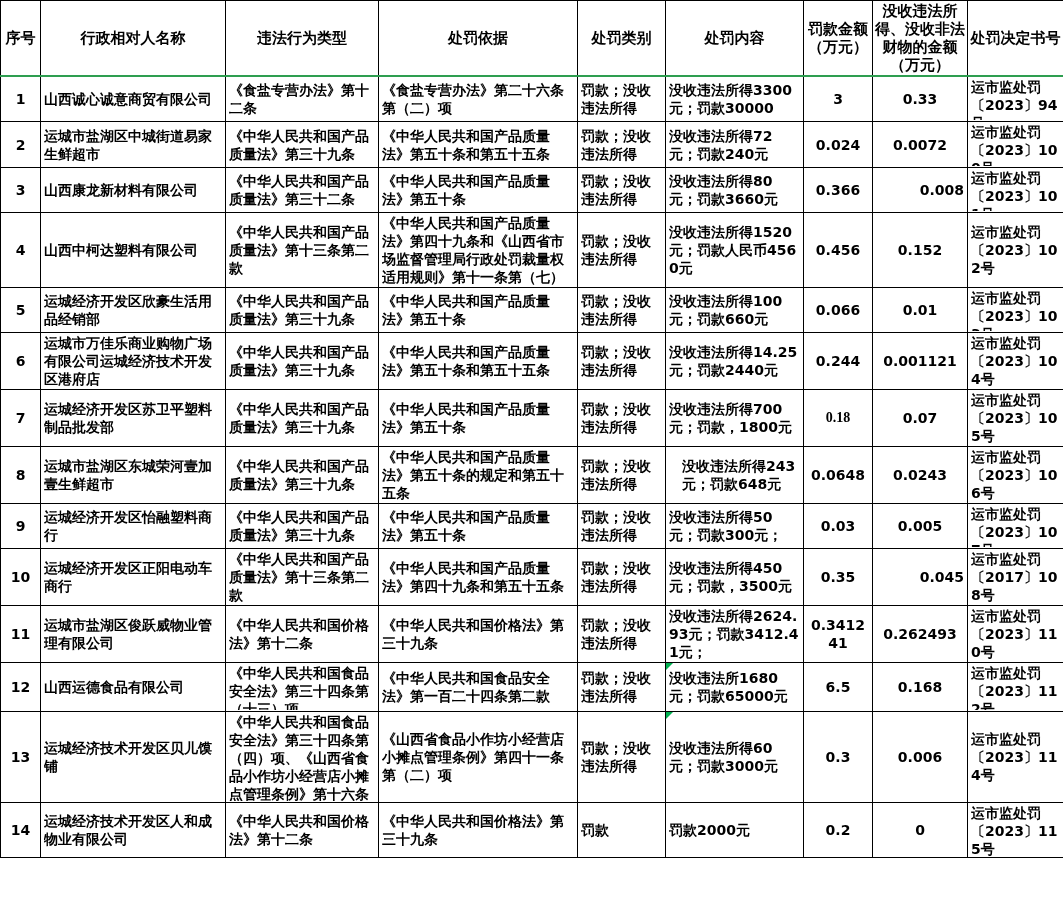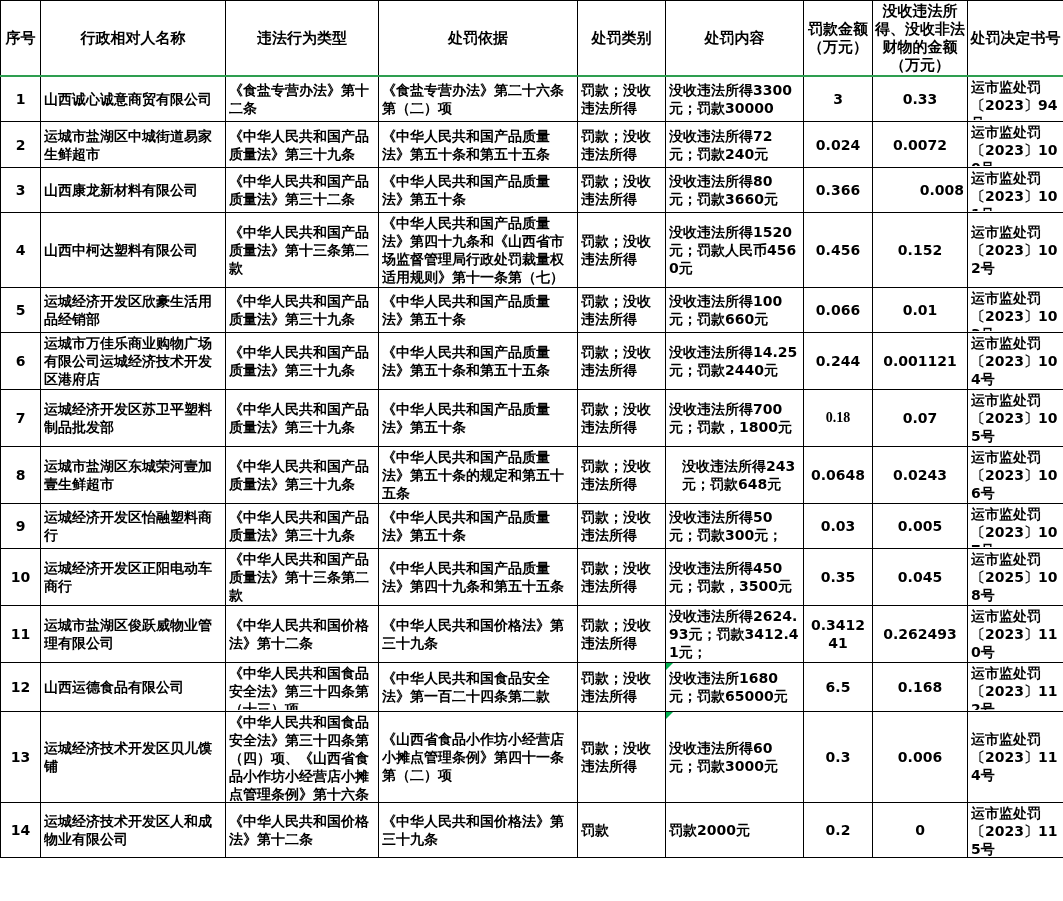--- a/index.html
+++ b/index.html
@@ -359,24 +359,24 @@
         <td>
           <div class="cell" style="max-height: 54px;">罚款；没收违法所得</div>
         </td>
         <td>
           <div class="cell" style="max-height: 54px;">没收违法所得450元；罚款，3500元</div>
         </td>
         <td class="center">
           <div class="cell" style="max-height: 54px;">0.35</div>
         </td>
         <td class="center">
-          <div class="cell" style="max-height: 54px;">0.045</div>
-        </td>
-        <td>
-          <div class="cell" style="max-height: 54px;">运市监处罚〔2025〕108号</div>
+          <div class="cell" style="max-height: 54px; text-align: right;">0.045</div>
+        </td>
+        <td>
+          <div class="cell" style="max-height: 54px;">运市监处罚〔2017〕108号</div>
         </td>
       </tr>
       <tr style="height: 56px;">
         <td class="center">
           <div class="cell" style="max-height: 54px;">11</div>
         </td>
         <td>
           <div class="cell" style="max-height: 54px;">运城市盐湖区俊跃威物业管理有限公司</div>
         </td>
         <td>

